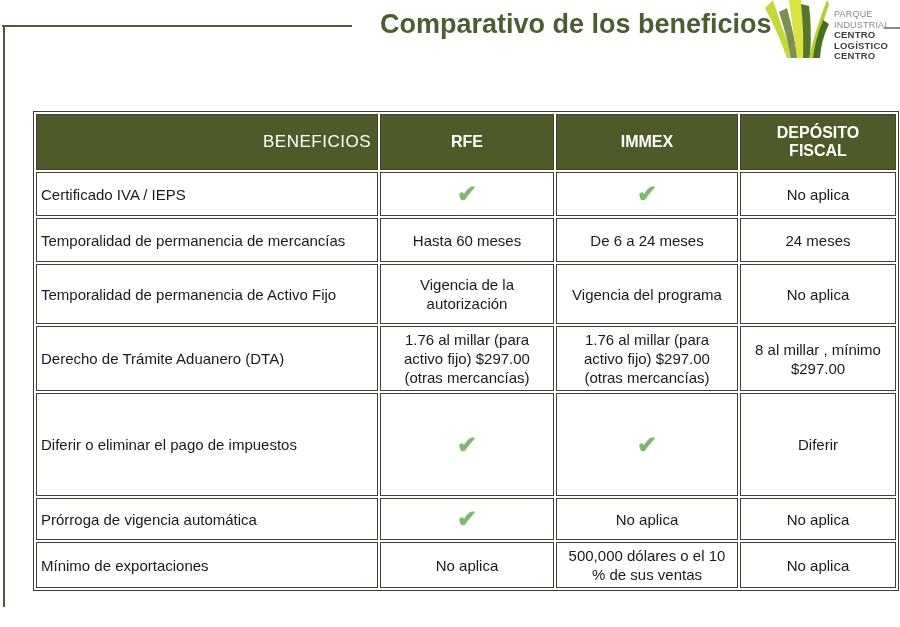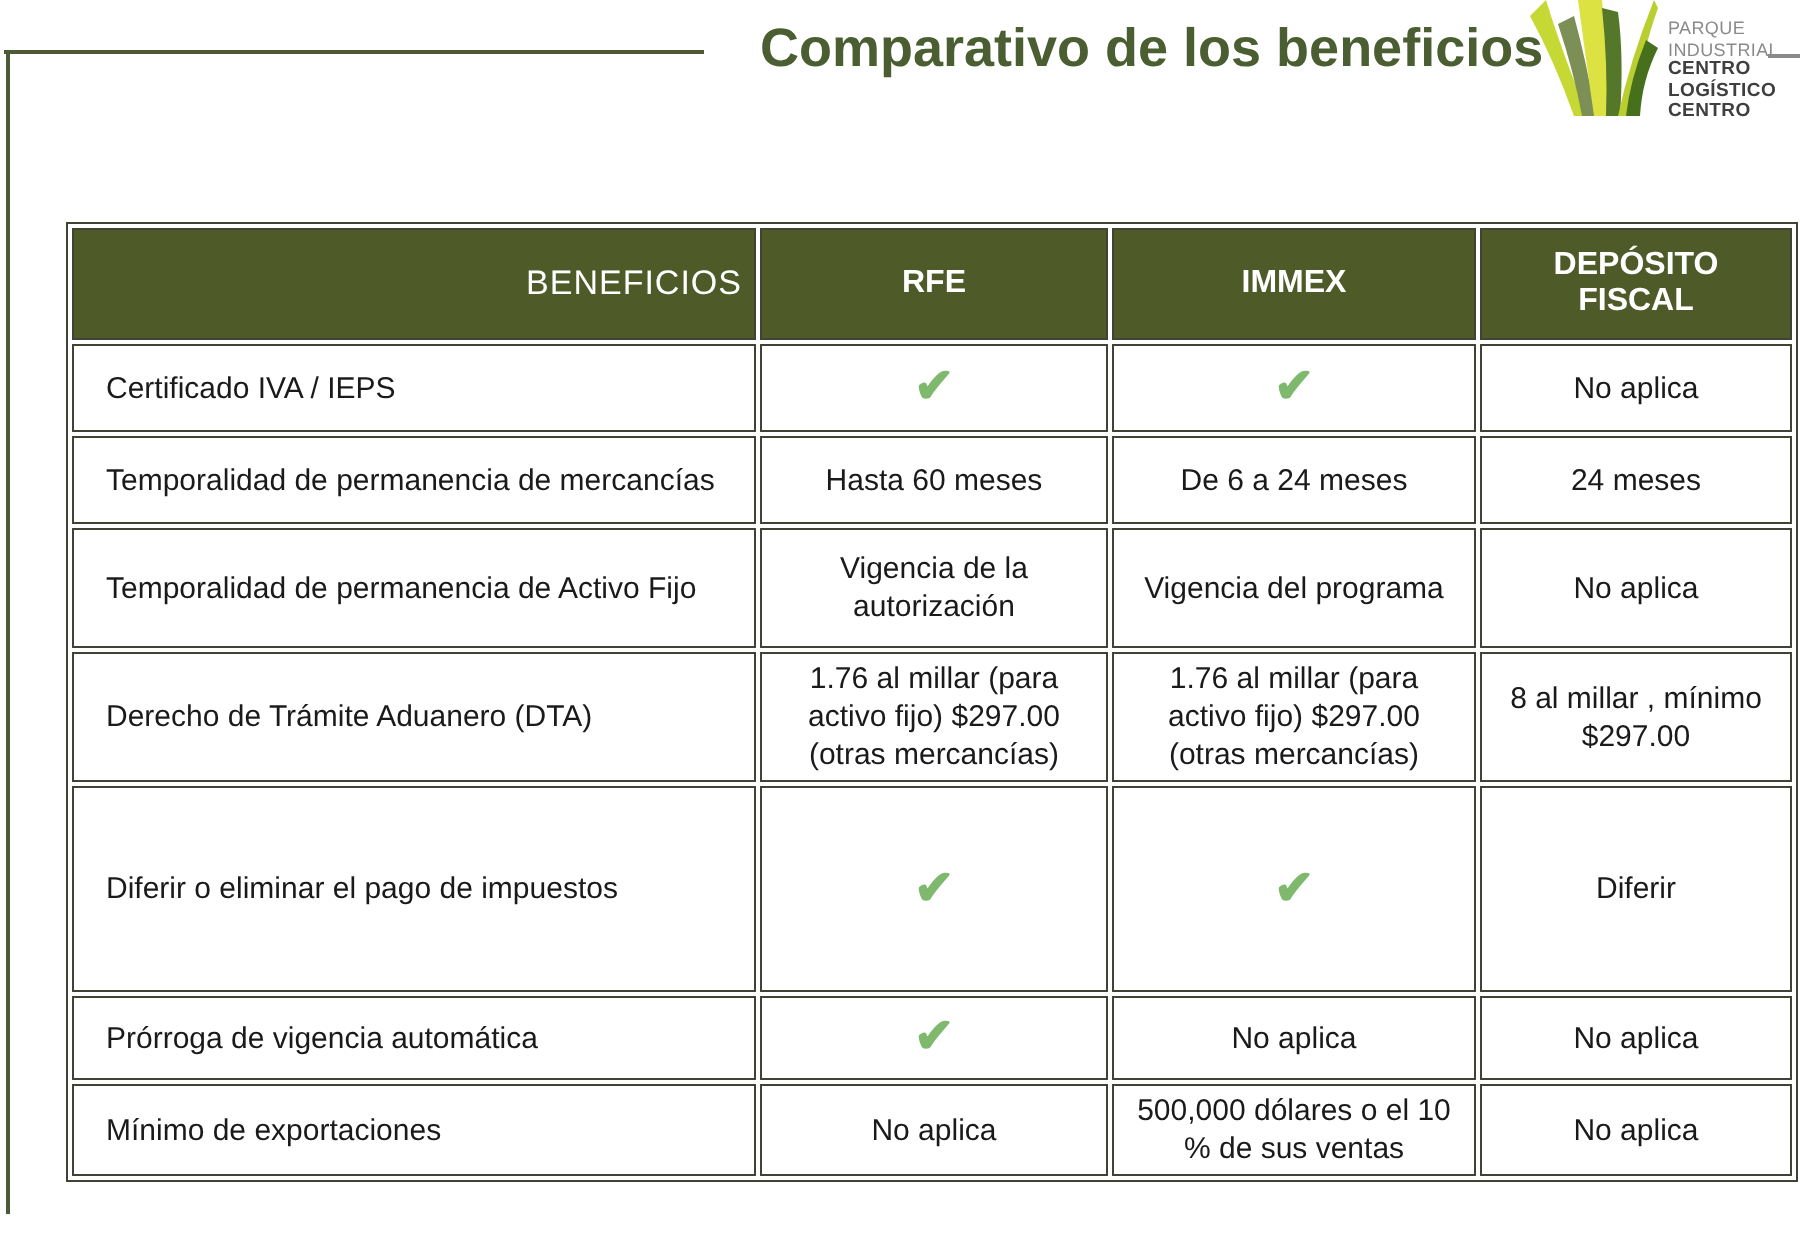--- a/index.html
+++ b/index.html
@@ -31,21 +31,21 @@
     background:#4e5b28;color:#ffffff;border:1px solid #3f4336;
     font-size:16px;font-weight:bold;text-align:center;vertical-align:middle;
     height:50px;padding:2px 6px;
   }
   table.cmp th.first{font-weight:normal;font-size:17px;letter-spacing:.5px;text-align:right;}
   table.cmp td{
     border:1px solid #3f4336;background:#ffffff;color:#1a1a1a;
     font-size:15px;line-height:19px;text-align:center;vertical-align:middle;
     padding:3px 8px;
   }
-  table.cmp td:first-child{text-align:left;padding-left:16px;}
+  table.cmp td:first-child{text-align:left;padding-left:4px;}
   tbody tr:nth-child(1) td{height:36px;}
   tbody tr:nth-child(2) td{height:36px;}
   tbody tr:nth-child(3) td{height:52px;}
   tbody tr:nth-child(4) td{height:47px;}
   tbody tr:nth-child(5) td{height:95px;}
   tbody tr:nth-child(6) td{height:34px;margin-top:25px;}
   tbody tr:nth-child(7) td{height:30px;margin-top:40px;}
   tbody tr:nth-child(8) td{height:60px;}
   .check{color:#7fb96d;font-size:24px;font-weight:bold;line-height:1;}
 </style>

